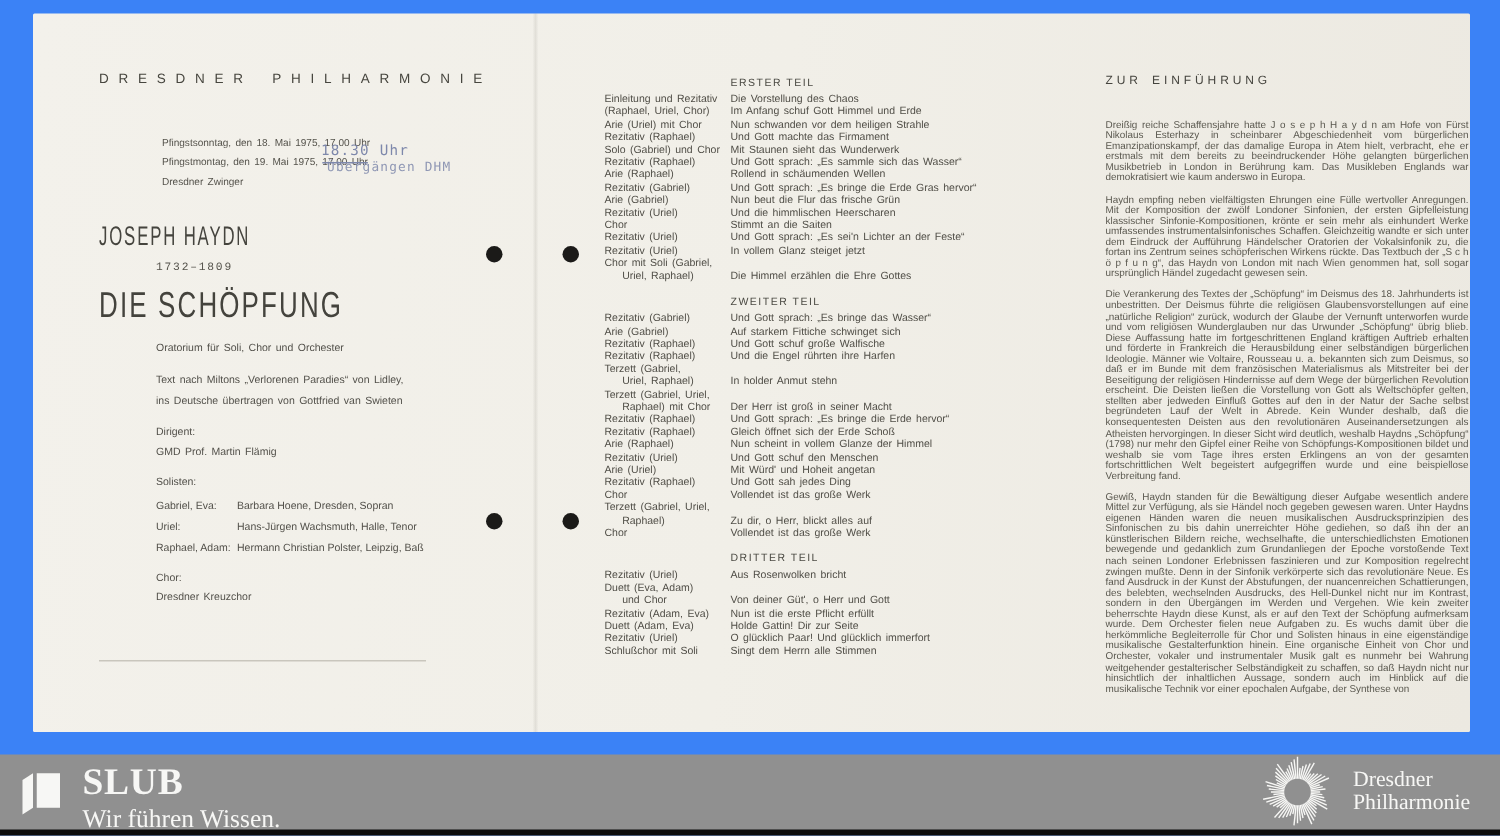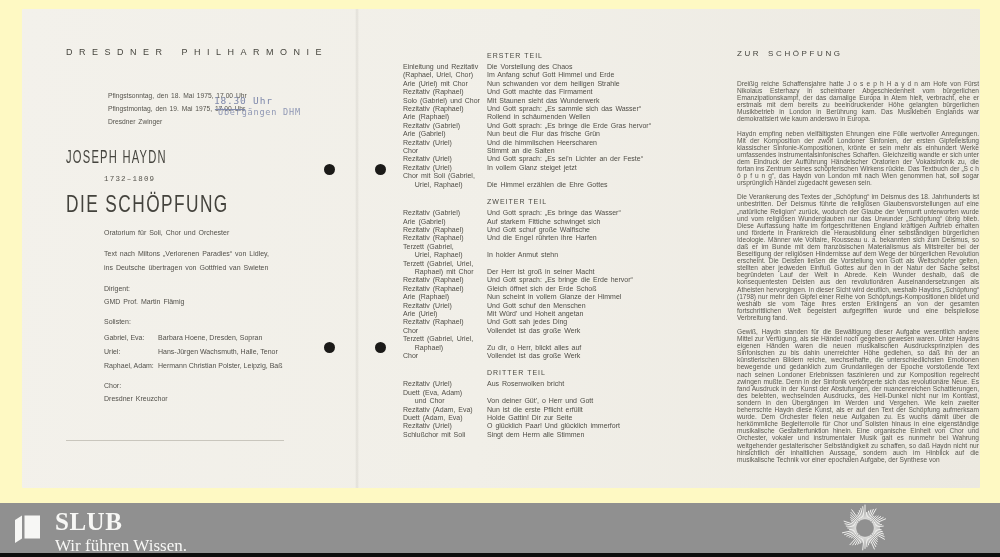--- a/index.html
+++ b/index.html
@@ -1,19 +1,19 @@
 <!DOCTYPE html>
 <html><head>
 <meta charset="utf-8">
 <style>
   * { margin:0; padding:0; box-sizing:border-box; }
   html,body { width:1000px; height:557px; }
   body { font-family:"Liberation Sans", sans-serif; background:#111; overflow:hidden; }
 
-  .stage { position:relative; width:1000px; height:557px; background:#fef9c3; }
+  .stage { position:relative; width:1000px; height:557px; background:#3b82f6; }
 
   
   .paper {
     position:absolute; left:22px; top:9px; width:958px; height:479px;
     background:linear-gradient(97deg,#f3f1eb 0%, #f1efe8 50%, #ece9e1 100%);
     border-radius:1px;
   }
   .crease { position:absolute; left:333px; top:0; width:4px; height:100%;
     background:linear-gradient(90deg, rgba(60,55,45,0) 0%, rgba(60,55,45,.09) 50%, rgba(60,55,45,0) 100%); }
   .dot { position:absolute; width:11px; height:11px; border-radius:50%; background:#1b1a18; }
@@ -226,21 +226,21 @@
             <div class="rcell">Holde Gattin! Dir zur Seite</div>
             <div class="lcell">Rezitativ (Uriel)</div>
             <div class="rcell">O glücklich Paar! Und glücklich immerfort</div>
             <div class="lcell">Schlußchor mit Soli</div>
             <div class="rcell">Singt dem Herrn alle Stimmen</div>
           </div>
         </div>
       </section>
 
     <section class="abs intro">
-      <h2 class="intro-title">ZUR SCHÖPFUNG</h2>
+      <h2 class="intro-title">ZUR EINFÜHRUNG</h2>
       <div>
           <p>Dreißig reiche Schaffensjahre hatte J o s e p h  H a y d n  am Hofe von Fürst Nikolaus Esterhazy in scheinbarer Abgeschiedenheit vom bürgerlichen Emanzipationskampf, der das damalige Europa in Atem hielt, verbracht, ehe er erstmals mit dem bereits zu beeindruckender Höhe gelangten bürgerlichen Musikbetrieb in London in Berührung kam. Das Musikleben Englands war demokratisiert wie kaum anderswo in Europa.</p>
           <p>Haydn empfing neben vielfältigsten Ehrungen eine Fülle wertvoller Anregungen. Mit der Komposition der zwölf Londoner Sinfonien, der ersten Gipfelleistung klassischer Sinfonie-Kompositionen, krönte er sein mehr als einhundert Werke umfassendes instrumentalsinfonisches Schaffen. Gleichzeitig wandte er sich unter dem Eindruck der Aufführung Händelscher Oratorien der Vokalsinfonik zu, die fortan ins Zentrum seines schöpferischen Wirkens rückte. Das Textbuch der „S c h ö p f u n g“, das Haydn von London mit nach Wien genommen hat, soll sogar ursprünglich Händel zugedacht gewesen sein.</p>
           <p>Die Verankerung des Textes der „Schöpfung“ im Deismus des 18. Jahrhunderts ist unbestritten. Der Deismus führte die religiösen Glaubensvorstellungen auf eine „natürliche Religion“ zurück, wodurch der Glaube der Vernunft unterworfen wurde und vom religiösen Wunderglauben nur das Urwunder „Schöpfung“ übrig blieb. Diese Auffassung hatte im fortgeschrittenen England kräftigen Auftrieb erhalten und förderte in Frankreich die Herausbildung einer selbständigen bürgerlichen Ideologie. Männer wie Voltaire, Rousseau u. a. bekannten sich zum Deismus, so daß er im Bunde mit dem französischen Materialismus als Mitstreiter bei der Beseitigung der religiösen Hindernisse auf dem Wege der bürgerlichen Revolution erscheint. Die Deisten ließen die Vorstellung von Gott als Weltschöpfer gelten, stellten aber jedweden Einfluß Gottes auf den in der Natur der Sache selbst begründeten Lauf der Welt in Abrede. Kein Wunder deshalb, daß die konsequentesten Deisten aus den revolutionären Auseinandersetzungen als Atheisten hervorgingen. In dieser Sicht wird deutlich, weshalb Haydns „Schöpfung“ (1798) nur mehr den Gipfel einer Reihe von Schöpfungs-Kompositionen bildet und weshalb sie vom Tage ihres ersten Erklingens an von der gesamten fortschrittlichen Welt begeistert aufgegriffen wurde und eine beispiellose Verbreitung fand.</p>
           <p>Gewiß, Haydn standen für die Bewältigung dieser Aufgabe wesentlich andere Mittel zur Verfügung, als sie Händel noch gegeben gewesen waren. Unter Haydns eigenen Händen waren die neuen musikalischen Ausdrucksprinzipien des Sinfonischen zu bis dahin unerreichter Höhe gediehen, so daß ihn der an künstlerischen Bildern reiche, wechselhafte, die unterschiedlichsten Emotionen bewegende und gedanklich zum Grundanliegen der Epoche vorstoßende Text nach seinen Londoner Erlebnissen faszinieren und zur Komposition regelrecht zwingen mußte. Denn in der Sinfonik verkörperte sich das revolutionäre Neue. Es fand Ausdruck in der Kunst der Abstufungen, der nuancenreichen Schattierungen, des belebten, wechselnden Ausdrucks, des Hell-Dunkel nicht nur im Kontrast, sondern in den Übergängen im Werden und Vergehen. Wie kein zweiter beherrschte Haydn diese Kunst, als er auf den Text der Schöpfung aufmerksam wurde. Dem Orchester fielen neue Aufgaben zu. Es wuchs damit über die herkömmliche Begleiterrolle für Chor und Solisten hinaus in eine eigenständige musikalische Gestalterfunktion hinein. Eine organische Einheit von Chor und Orchester, vokaler und instrumentaler Musik galt es nunmehr bei Wahrung weitgehender gestalterischer Selbständigkeit zu schaffen, so daß Haydn nicht nur hinsichtlich der inhaltlichen Aussage, sondern auch im Hinblick auf die musikalische Technik vor einer epochalen Aufgabe, der Synthese von</p>
         </div>
     </section>
   </div>
 
   <footer class="bar">
@@ -310,17 +310,21 @@
           <line x1="29.00" y1="17.12" x2="32.52" y2="12.27" stroke="#f7f7f5" stroke-width="0.9"></line>
           <line x1="29.69" y1="17.68" x2="34.71" y2="12.11" stroke="#f7f7f5" stroke-width="0.9"></line>
           <line x1="30.32" y1="18.31" x2="37.01" y2="12.29" stroke="#f7f7f5" stroke-width="0.9"></line>
           <line x1="30.88" y1="19.00" x2="39.37" y2="12.83" stroke="#f7f7f5" stroke-width="0.9"></line>
           <line x1="31.36" y1="19.75" x2="41.75" y2="13.75" stroke="#f7f7f5" stroke-width="0.9"></line>
           <line x1="31.77" y1="20.54" x2="44.10" y2="15.05" stroke="#f7f7f5" stroke-width="0.9"></line>
           <line x1="32.08" y1="21.37" x2="38.27" y2="19.36" stroke="#f7f7f5" stroke-width="0.9"></line>
           <line x1="32.31" y1="22.23" x2="40.14" y2="20.57" stroke="#f7f7f5" stroke-width="0.9"></line>
           <line x1="32.45" y1="23.11" x2="41.90" y2="22.12" stroke="#f7f7f5" stroke-width="0.9"></line>
         </svg>
+      <div class="phil-text">
+        <div>Dresdner</div>
+        <div>Philharmonie</div>
+      </div>
     </div>
   </footer>
   <div class="bottom-strip"></div>
 
 </div>
 
 </body></html>

